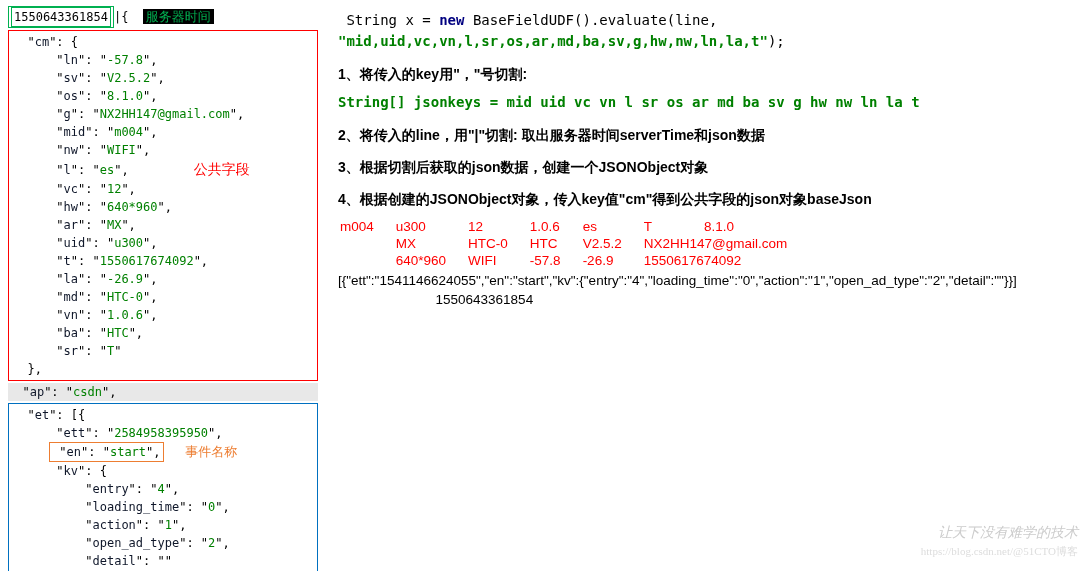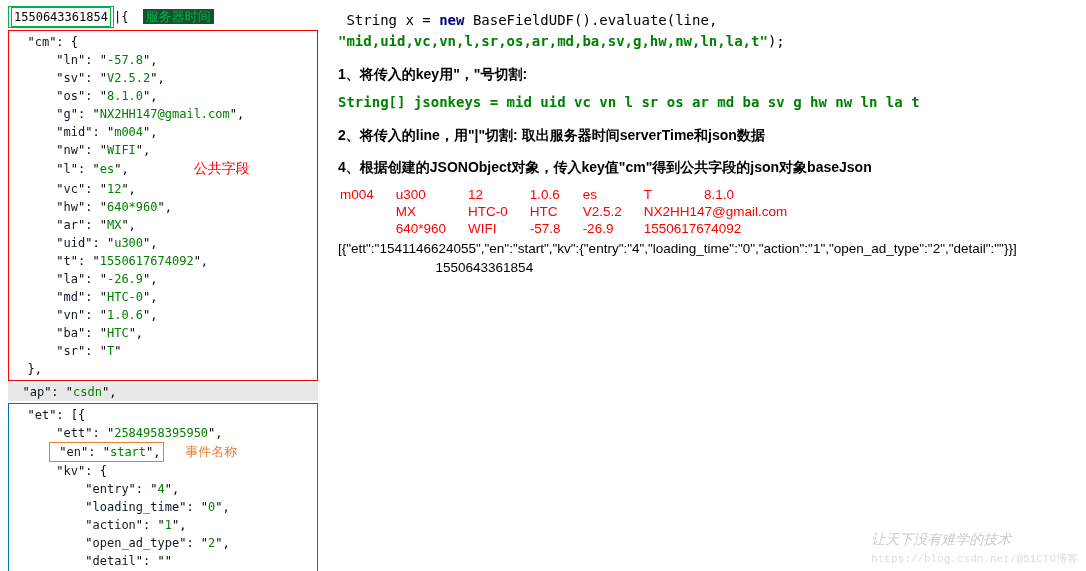--- a/index.html
+++ b/index.html
@@ -30,28 +30,28 @@
   .punct { color: #000; }
   .line-hl { background: #e8e8e8; }
 
   .timestamp-box {
     border: 1px solid #00b050;
     padding: 0 2px;
     display: inline-block;
   }
   .label-green {
     color: #00b050;
-    background: #14532d;
+    background: #000000;
     font-family: "Microsoft YaHei";
     font-size: 13px;
     padding: 0 3px;
   }
   .label-red {
     color: #ff0000;
-    font-family: Liberation Mono, monospace;
+    font-family: Liberation Serif, serif;
     font-size: 14px;
   }
   .label-orange {
     color: #ed7d31;
     font-family: Liberation Sans, sans-serif;
     font-size: 13px;
   }
 
   .red-box { border: 1.5px solid #ff0000; padding: 2px 4px; margin: 2px 0; }
   .blue-box { border: 1.5px solid #0070c0; padding: 2px 4px; margin: 2px 0; position: relative; }
@@ -85,29 +85,30 @@
     font-family: Arial, sans-serif;
     font-size: 13.5px;
     color: #000;
     margin-top: 2px;
     line-height: 1.4;
   }
 
   .watermark {
     position: absolute;
     right: 8px;
-    bottom: 4px;
+    bottom: 11px;
     color: #ccc;
     font-size: 14px;
     font-style: italic;
     font-family: "KaiTi", serif;
+    text-align: right;
     line-height: 1.3;
     pointer-events: none;
   }
-  .watermark .sub { font-size: 11px; font-style: normal; font-family: Liberation Mono, monospace; color: #ddd; }
+  .watermark .sub { font-size: 11px; font-style: normal; font-family: Liberation Serif, serif; color: #ddd; }
 </style>
 </head>
 <body>
 
 <div class="container">
 
   <div class="left-col">
     <div class="code-area">
       <span class="ln"><span class="green-box"><span class="timestamp-box">1550643361854</span></span><span class="punct">|{</span> &nbsp;<span class="label-green">服务器时间</span></span>
 
@@ -155,20 +156,21 @@
   <div class="right-col">
     <div class="codeblock">
       &nbsp;<span>String x = </span><span class="kw-new">new</span><span> BaseFieldUDF().evaluate(line,</span><br>
       <span class="green-txt">"mid,uid,vc,vn,l,sr,os,ar,md,ba,sv,g,hw,nw,ln,la,t"</span><span>);</span>
     </div>
 
     <div class="step">1、将传入的key用"，"号切割:</div>
     <div class="codeblock"><span class="green-txt">String[] jsonkeys = mid uid vc vn l sr os ar md ba sv g hw nw ln la t</span></div>
 
     <div class="step">2、将传入的line，用"|"切割: 取出服务器时间serverTime和json数据</div>
+    <div class="step">3、根据切割后获取的json数据，创建一个JSONObject对象</div>
     <div class="step">4、根据创建的JSONObject对象，传入key值"cm"得到公共字段的json对象baseJson</div>
 
     <table class="result-table">
       <tbody>
           <tr>
         <td>m004</td>
             <td>u300</td>
             <td>12</td>
             <td>1.0.6</td>
             <td>es</td>

